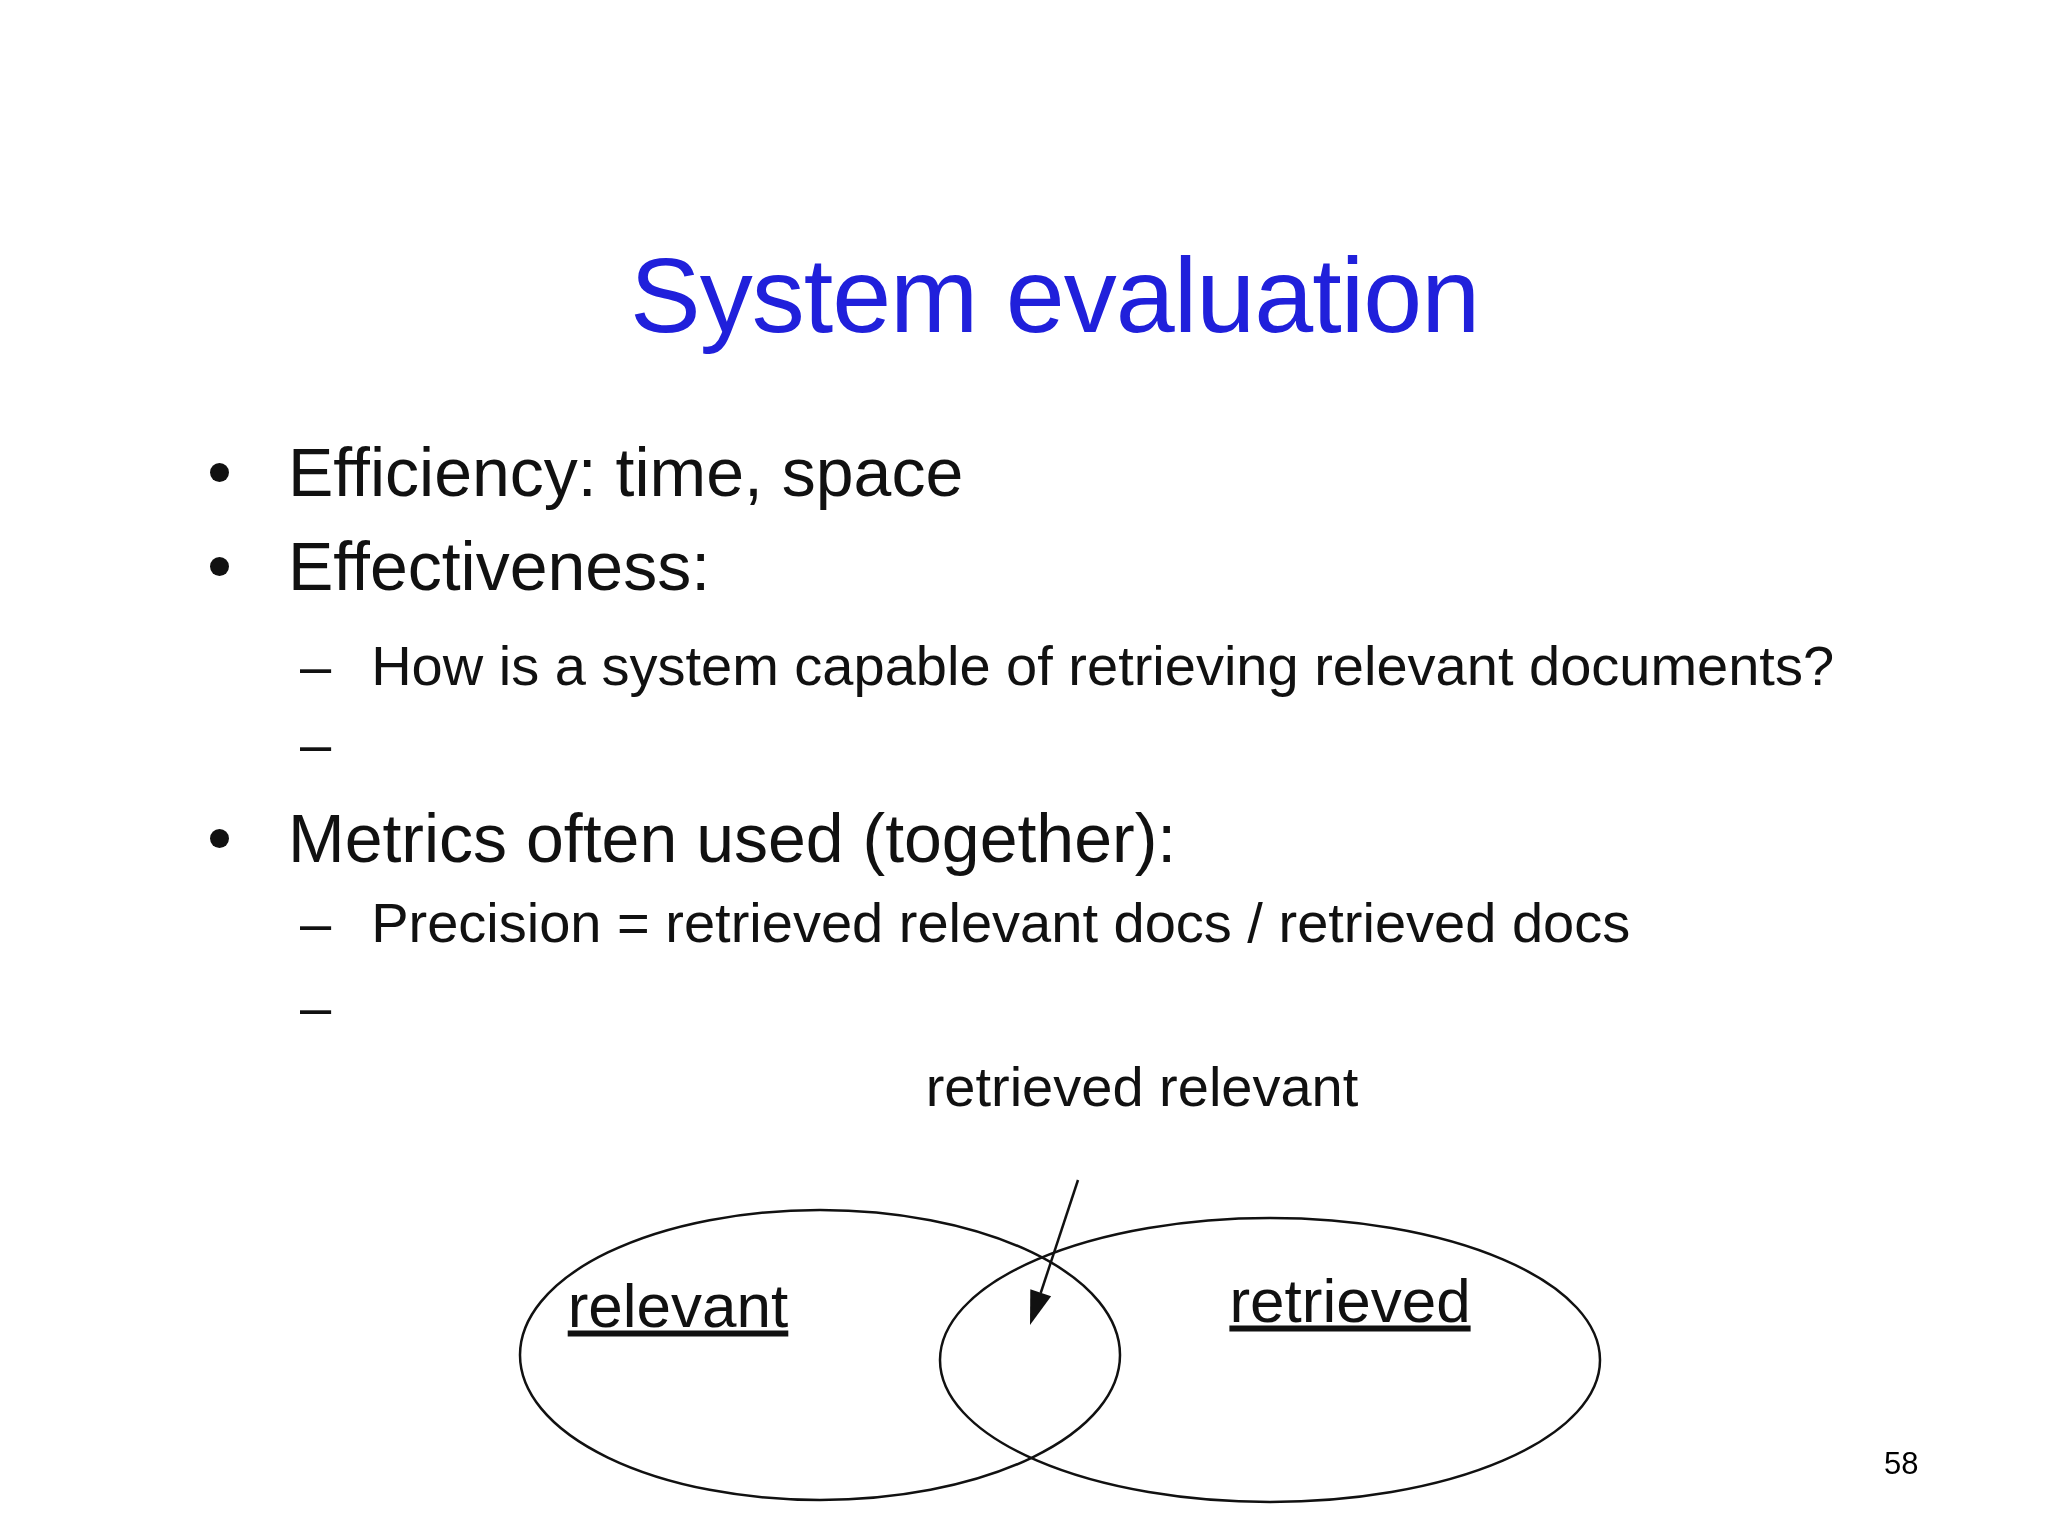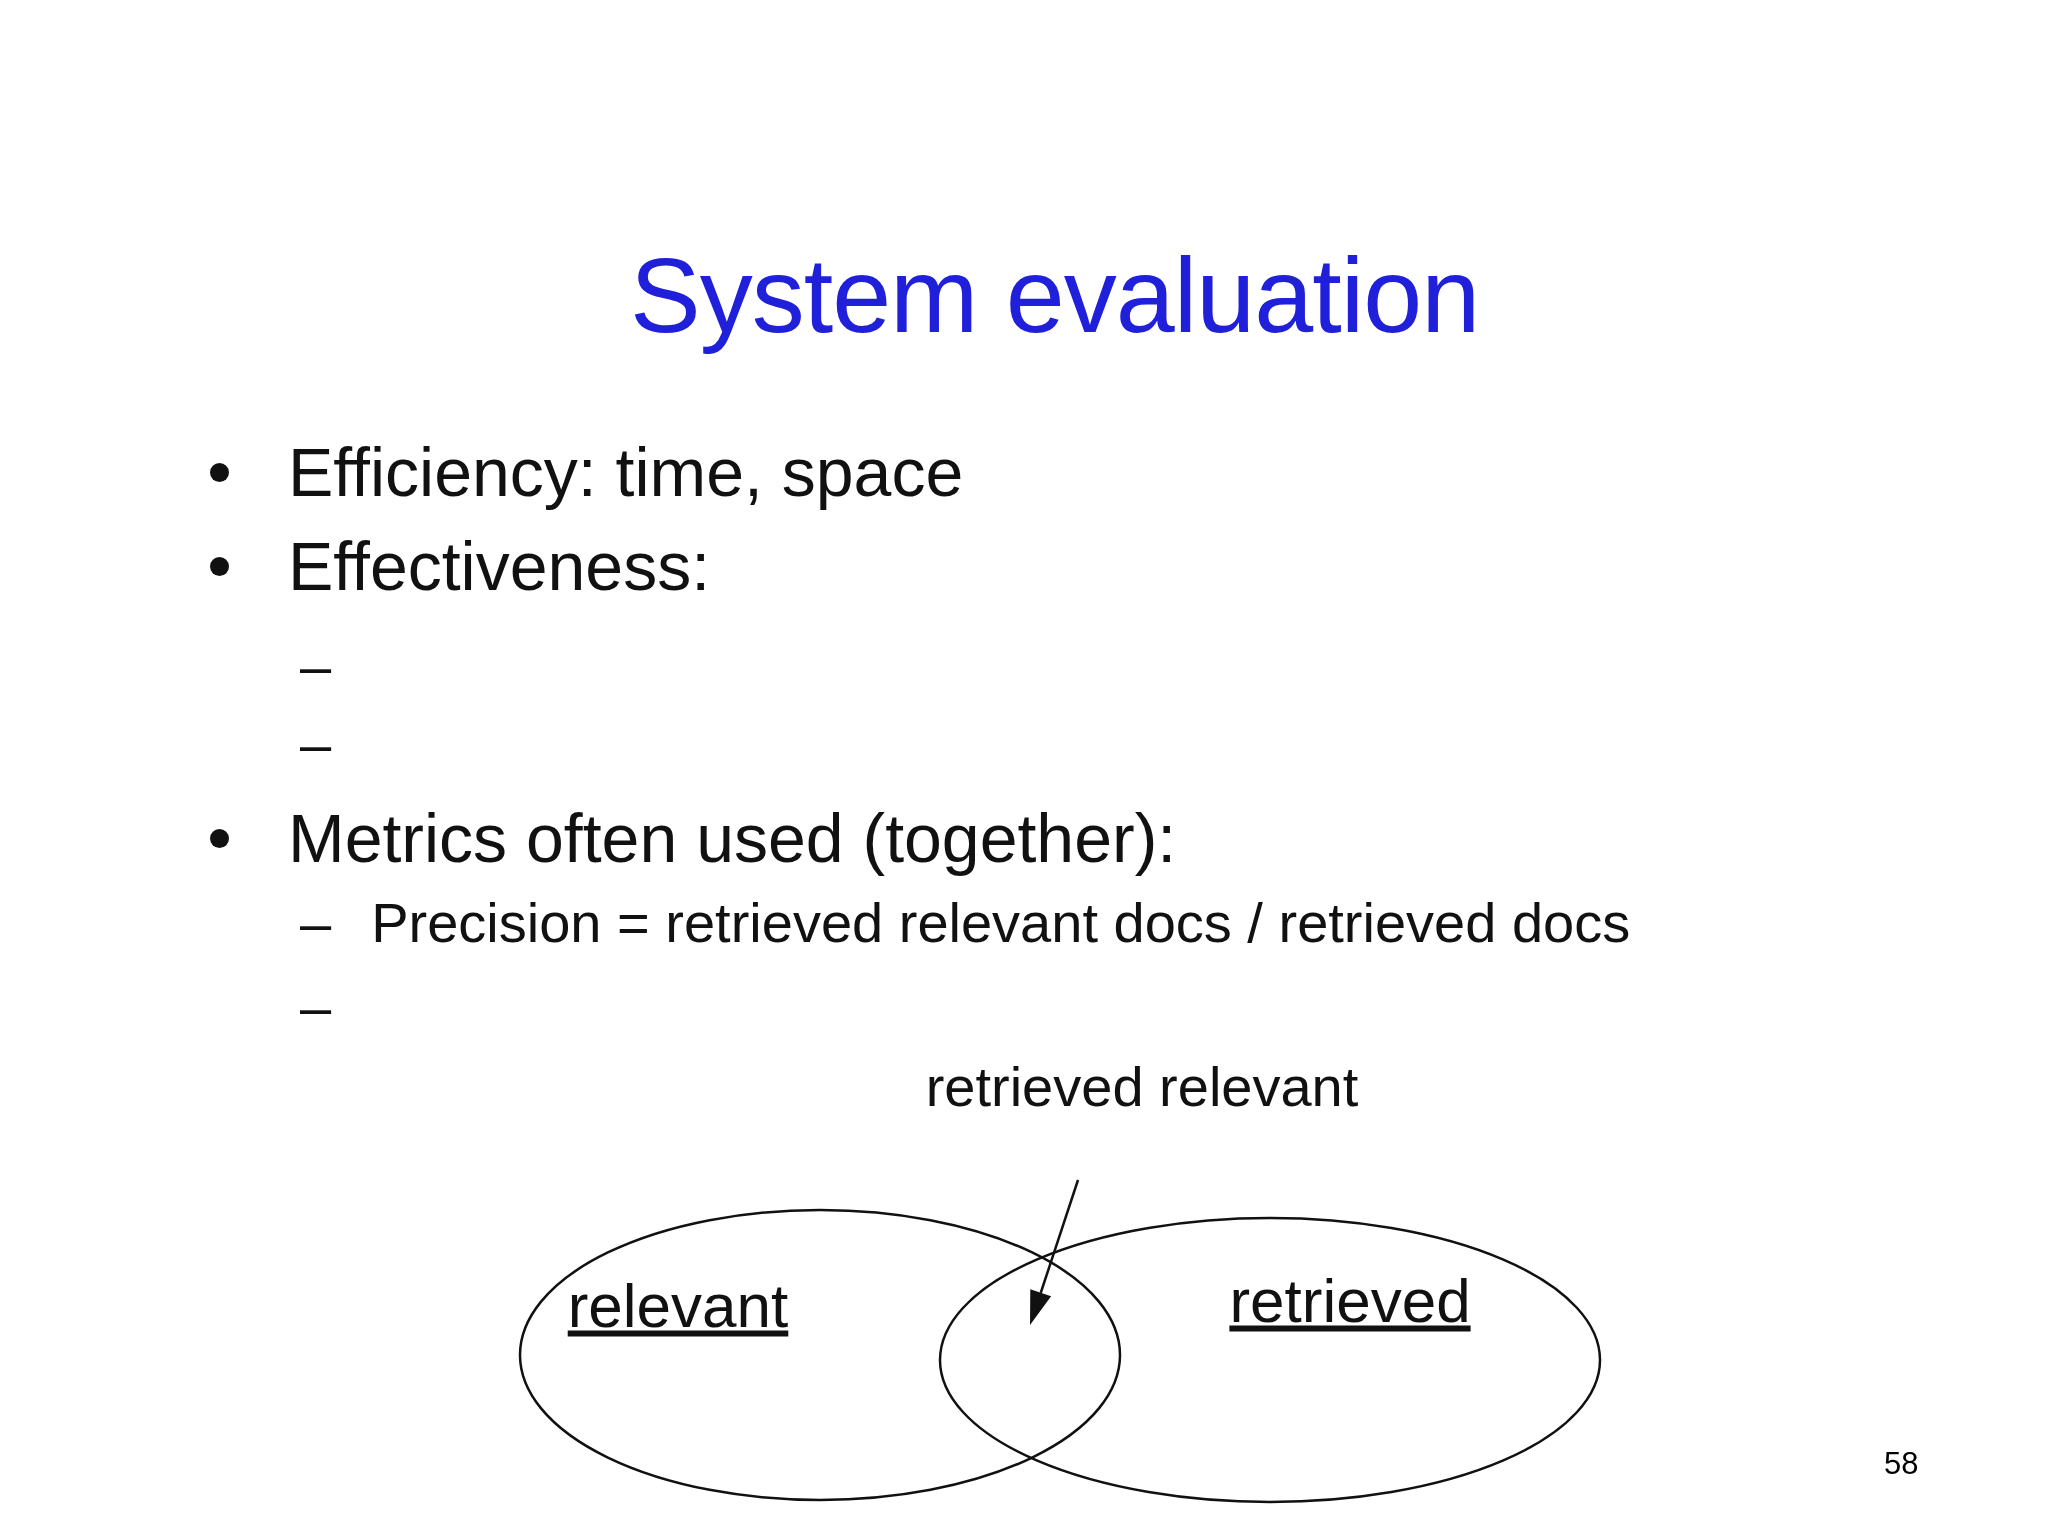--- a/index.html
+++ b/index.html
@@ -84,20 +84,21 @@
     <span>Efficiency: time, space</span>
   </div>
 
   <div class="line l1" style="top:523px">
     <span class="dot"></span>
     <span>Effectiveness:</span>
   </div>
 
   <div class="line l2" style="top:629px">
     <span class="dash">–</span>
+    <span>How is a system capable of retrieving relevant documents?</span>
   </div>
 
   <div class="line l2" style="top:707px">
     <span class="dash">–</span>
   </div>
 
   <div class="line l1" style="top:795px">
     <span class="dot"></span>
     <span>Metrics often used (together):</span>
   </div>

